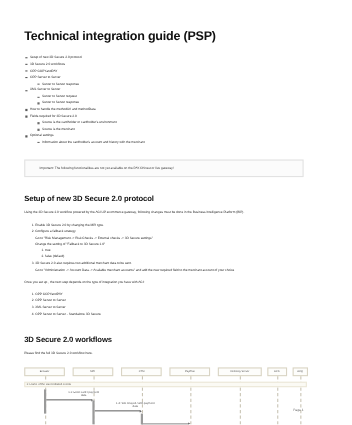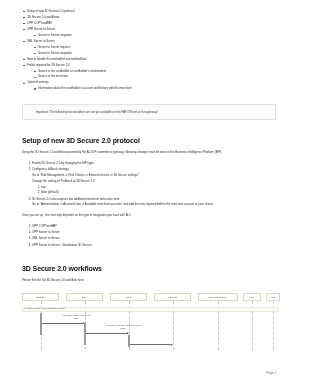--- a/index.html
+++ b/index.html
@@ -193,20 +193,21 @@
     font-size:3px;
     color:#6a6a6a;
   }
 </style>
 </head>
 <body>
 
 <div class="page">
   <div class="content">
 
+    <h1 class="doc-title">Technical integration guide (PSP)</h1>
 
     <ul class="outline">
       <li>Setup of new 3D Secure 2.0 protocol</li>
       <li>3D Secure 2.0 workflows</li>
       <li>OPP COPYandPAY</li>
       <li>OPP Server to Server</li>
       <li class="lvl1">Server to Server response</li>
       <li>XML Server to Server</li>
       <li class="lvl1">Server to Server request</li>
       <li class="lvl1">Server to Server response</li>

